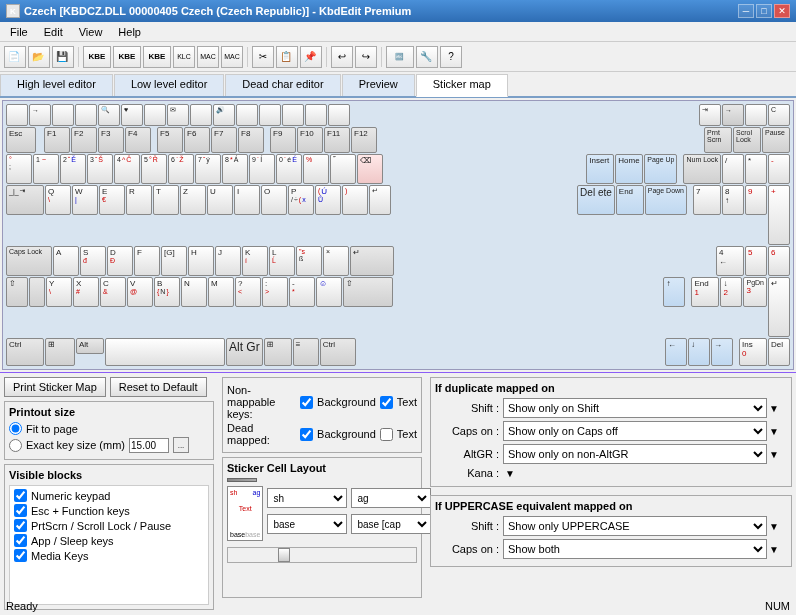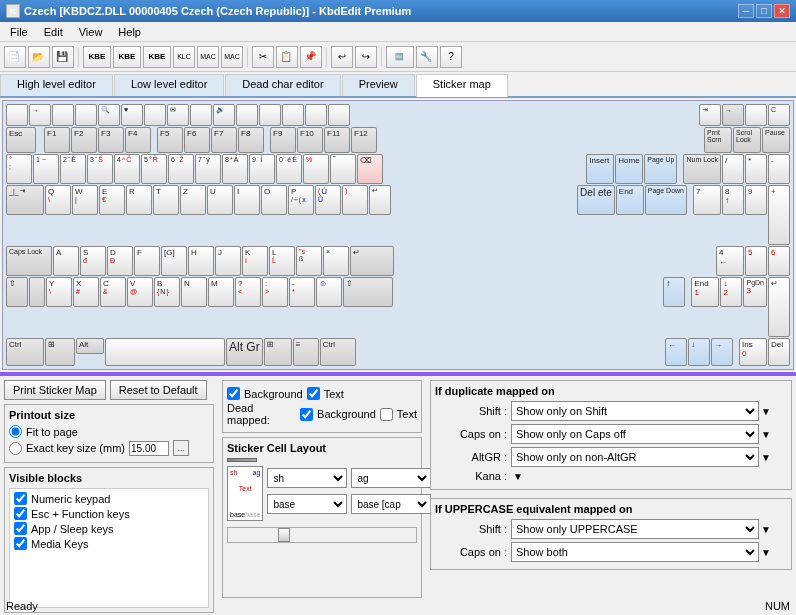--- a/index.html
+++ b/index.html
@@ -25,21 +25,21 @@
     .tab { padding: 3px 16px; border: 1px solid #ccc; border-bottom: none; background: #dde8f5; cursor: pointer; font-size: 11px; margin-right: 1px; }
     .tab.active { background: white; border-bottom: 1px solid white; margin-bottom: -1px; z-index: 1; }
     
     
     .main-content { display: flex; flex-direction: column; height: calc(615px - 22px - 20px - 30px - 26px - 20px); }
     .key { background: linear-gradient(to bottom, #fff, #e0e0e0); border: 1px solid #888; border-radius: 2px; min-width: 28px; height: 30px; font-size: 7px; display: flex; flex-direction: column; padding: 1px 2px; position: relative; cursor: pointer; color: #222; }
     .key.fn-key { background: linear-gradient(to bottom, #e8e8e8, #d0d0d0); }
     .key.special-key { background: linear-gradient(to bottom, #d8e8f8, #c0d8f0); }
     
     
-    .bottom-panel { display: flex; background: #f0f0f0; border-top: 4px solid #8b5cf6; padding: 4px; gap: 8px; height: 230px; }
+    .bottom-panel { display: flex; background: #f0f0f0; border-top: 1px solid #8b5cf6; padding: 4px; gap: 8px; height: 230px; }
     
     
     .left-col { width: 210px; display: flex; flex-direction: column; gap: 4px; }
     .btn-row { display: flex; gap: 4px; }
     .btn { border: 1px solid #888; background: linear-gradient(to bottom, #fff, #e0e0e0); padding: 3px 8px; font-size: 11px; cursor: pointer; }
     
     .printout-section { border: 1px solid #aaa; padding: 4px; }
     .section-title { font-weight: bold; font-size: 11px; margin-bottom: 4px; }
     .radio-row { display: flex; align-items: center; gap: 4px; font-size: 11px; margin: 2px 0; }
     .radio-row input { margin: 0; }
@@ -53,21 +53,21 @@
     .mid-col { width: 200px; display: flex; flex-direction: column; gap: 4px; }
     .override-section { border: 1px solid #aaa; padding: 4px; }
     .override-row { display: flex; align-items: center; gap: 4px; font-size: 11px; margin: 2px 0; }
     .cell-layout-section { border: 1px solid #aaa; padding: 4px; flex: 1; }
     .cell-row { display: flex; gap: 4px; margin: 2px 0; }
     .cell-select { border: 1px solid #888; background: white; font-size: 10px; padding: 1px; width: 80px; height: 20px; }
     
     
     .right-col { flex: 1; display: flex; flex-direction: column; gap: 8px; }
     .if-section { border: 1px solid #aaa; padding: 4px; }
-    .if-row { display: flex; align-items: center; margin: 3px 16px; font-size: 11px; }
+    .if-row { display: flex; align-items: center; margin: 3px 8px; font-size: 11px; }
     .if-label { width: 60px; text-align: right; padding-right: 4px; }
     .if-select { border: 1px solid #888; background: white; font-size: 11px; flex: 1; height: 20px; }
     
     
     .status-bar { background: #f0f0f0; border-top: 1px solid #ccc; padding: 2px 6px; display: flex; justify-content: space-between; height: 20px; align-items: center; font-size: 11px; }
   </style>
 </head>
 <body>
 
 <div class="title-bar">
@@ -534,33 +534,38 @@
           <div class="cb-item">
               <input type="checkbox" checked="" style="">
               <span>Numeric keypad</span>
             </div>
           <div class="cb-item">
               <input type="checkbox" checked="" style="">
               <span>Esc + Function keys</span>
             </div>
           <div class="cb-item">
               <input type="checkbox" checked="" style="">
+              <span>PrtScrn / Scroll Lock / Pause</span>
+            </div>
+          <div class="cb-item">
+              <input type="checkbox" checked="" style="">
               <span>App / Sleep keys</span>
             </div>
           <div class="cb-item">
               <input type="checkbox" checked="" style="">
               <span>Media Keys</span>
             </div>
         </div>
       </div>
     </div>
 
     <div class="mid-col">
       <div class="override-section">
         <div class="override-row">
+          <span style="margin-right:4px;">Non-mappable keys:</span>
           <input type="checkbox" checked="" style="">
           <span>Background</span>
           <input type="checkbox" checked="" style="">
           <span>Text</span>
         </div>
         <div class="override-row">
           <span style="margin-right:4px;">Dead mapped:</span>
           <input type="checkbox" checked="" style="">
           <span>Background</span>
           <input type="checkbox" style="">

